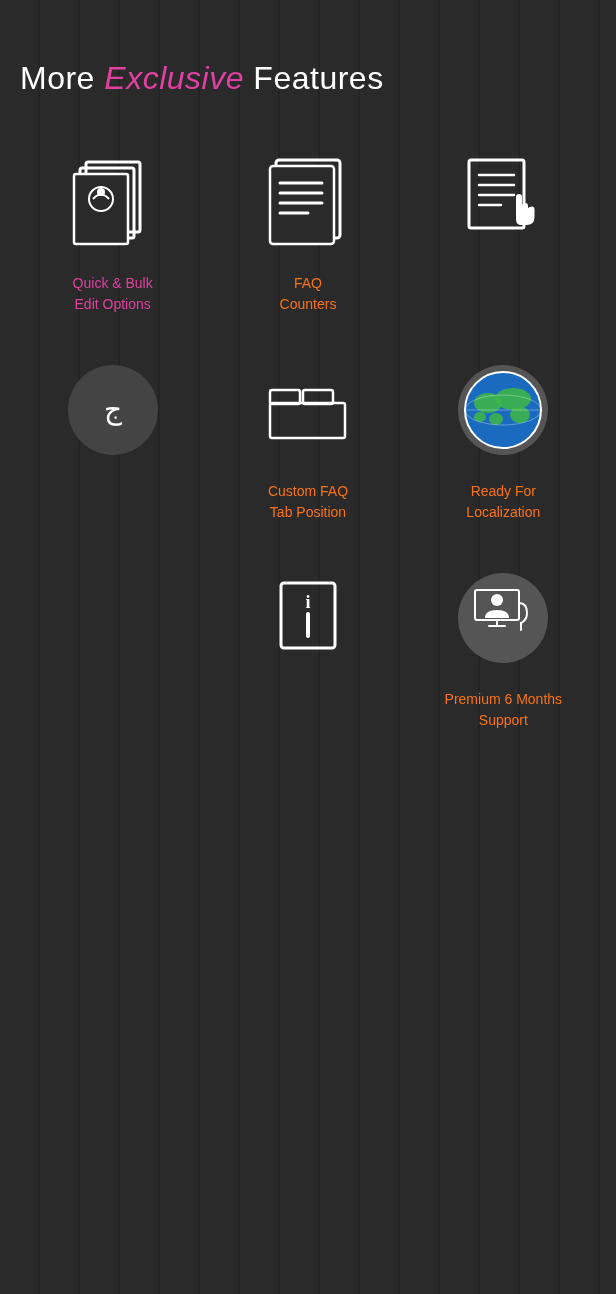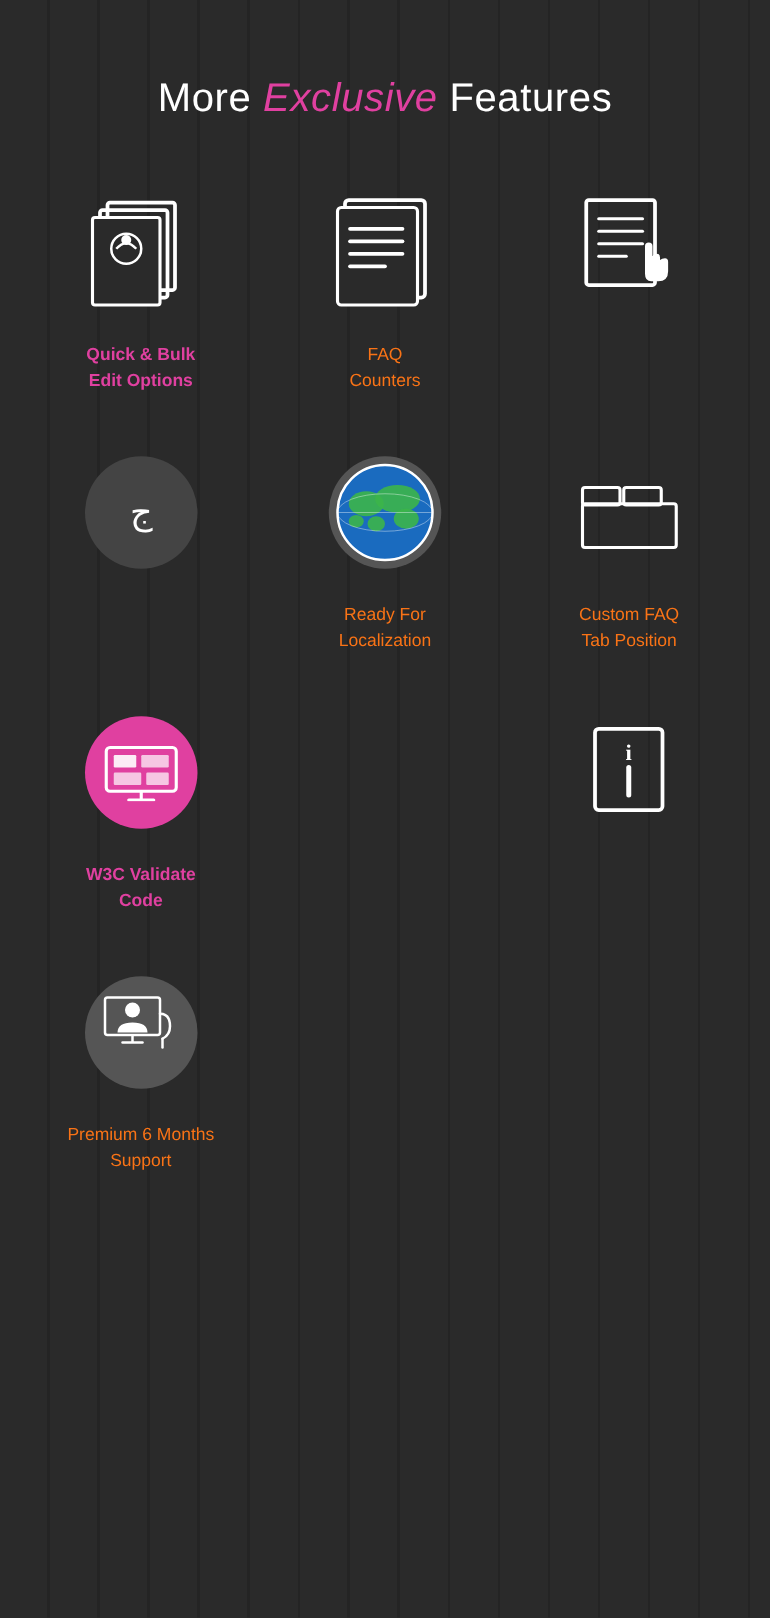--- a/index.html
+++ b/index.html
@@ -18,21 +18,21 @@
       font-family: Arial, sans-serif;
       color: #ffffff;
     }
 
     .page-container {
       width: 616px;
       padding: 60px 20px 60px 20px;
     }
 
     .header {
-      text-align: center;
+      text-align: left;
       margin-bottom: 50px;
     }
 
     .header-title {
       font-size: 32px;
       font-weight: 400;
       color: #ffffff;
       letter-spacing: 0.5px;
     }
 
@@ -64,21 +64,20 @@
     }
 
     .feature-label {
       font-size: 14px;
       line-height: 1.5;
       color: #f97316;
     }
 
     .feature-label.pink {
       color: #e040a0;
-      font-weight: bold;
     }
 
     
     .circle-icon {
       width: 90px;
       height: 90px;
       border-radius: 50%;
       display: flex;
       align-items: center;
       justify-content: center;
@@ -155,70 +154,52 @@
         <div class="circle-icon dark">
           <svg width="50" height="50" viewBox="0 0 50 50">
             <text x="25" y="34" text-anchor="middle" font-size="28" fill="white" font-family="Arial">ج</text>
           </svg>
         </div>
       </div>
     </div>
 
     <div class="feature-item">
       <div class="feature-icon-wrap">
+        <svg width="85" height="70" viewBox="0 0 85 70">
+
+          <rect x="5" y="15" width="30" height="14" rx="2" fill="none" stroke="white" stroke-width="2.5"></rect>
+          <rect x="38" y="15" width="30" height="14" rx="2" fill="none" stroke="white" stroke-width="2.5"></rect>
+
+          <rect x="5" y="28" width="75" height="35" rx="2" fill="none" stroke="white" stroke-width="2.5"></rect>
+        </svg>
+      </div>
+      <div class="feature-label">Custom FAQ<br>Tab Position</div>
+    </div>
+
+    <div class="feature-item">
+      <div class="feature-icon-wrap">
         <div class="circle-icon" style="background:#555; overflow:hidden;">
           <svg width="90" height="90" viewBox="0 0 90 90">
             <circle cx="45" cy="45" r="38" fill="#1a6bbf"></circle>
 
             <ellipse cx="30" cy="38" rx="14" ry="10" fill="#3cb54a" opacity="0.9"></ellipse>
             <ellipse cx="55" cy="34" rx="18" ry="11" fill="#3cb54a" opacity="0.9"></ellipse>
             <ellipse cx="62" cy="50" rx="10" ry="8" fill="#3cb54a" opacity="0.9"></ellipse>
             <ellipse cx="38" cy="54" rx="7" ry="6" fill="#3cb54a" opacity="0.9"></ellipse>
             <ellipse cx="22" cy="52" rx="6" ry="5" fill="#3cb54a" opacity="0.9"></ellipse>
 
             <ellipse cx="45" cy="45" rx="38" ry="15" fill="none" stroke="white" stroke-width="0.8" opacity="0.4"></ellipse>
             <line x1="7" y1="45" x2="83" y2="45" stroke="white" stroke-width="0.8" opacity="0.4"></line>
             <circle cx="45" cy="45" r="38" fill="none" stroke="white" stroke-width="2"></circle>
           </svg>
         </div>
       </div>
       <div class="feature-label">Ready For<br>Localization</div>
     </div>
 
-    <div class="feature-item">
-      <div class="feature-icon-wrap">
-        <svg width="85" height="70" viewBox="0 0 85 70">
-
-          <rect x="5" y="15" width="30" height="14" rx="2" fill="none" stroke="white" stroke-width="2.5"></rect>
-          <rect x="38" y="15" width="30" height="14" rx="2" fill="none" stroke="white" stroke-width="2.5"></rect>
-
-          <rect x="5" y="28" width="75" height="35" rx="2" fill="none" stroke="white" stroke-width="2.5"></rect>
-        </svg>
-      </div>
-      <div class="feature-label">Custom FAQ<br>Tab Position</div>
-    </div>
-
-    <div class="feature-item">
-      <div class="feature-icon-wrap">
-        <div class="circle-icon" style="background:#e040a0;">
-          <svg width="60" height="45" viewBox="0 0 60 45">
-            <rect x="2" y="2" width="56" height="35" rx="3" fill="none" stroke="white" stroke-width="2.5"></rect>
-
-            <rect x="8" y="8" width="18" height="10" rx="1" fill="white" opacity="0.9"></rect>
-            <rect x="30" y="8" width="22" height="10" rx="1" fill="white" opacity="0.7"></rect>
-            <rect x="8" y="22" width="22" height="10" rx="1" fill="white" opacity="0.7"></rect>
-            <rect x="34" y="22" width="18" height="10" rx="1" fill="white" opacity="0.7"></rect>
-
-            <line x1="30" y1="37" x2="30" y2="44" stroke="white" stroke-width="2.5"></line>
-            <line x1="20" y1="44" x2="40" y2="44" stroke="white" stroke-width="2.5" stroke-linecap="round"></line>
-          </svg>
-        </div>
-      </div>
-      <div class="feature-label pink">W3C Validate<br>Code</div>
-    </div>
 
 
 
     <div class="feature-item">
     </div>
 
     <div class="feature-item">
       <div class="feature-icon-wrap">
         <svg width="70" height="80" viewBox="0 0 70 80">
           <rect x="8" y="5" width="54" height="65" rx="3" fill="none" stroke="white" stroke-width="3"></rect>

